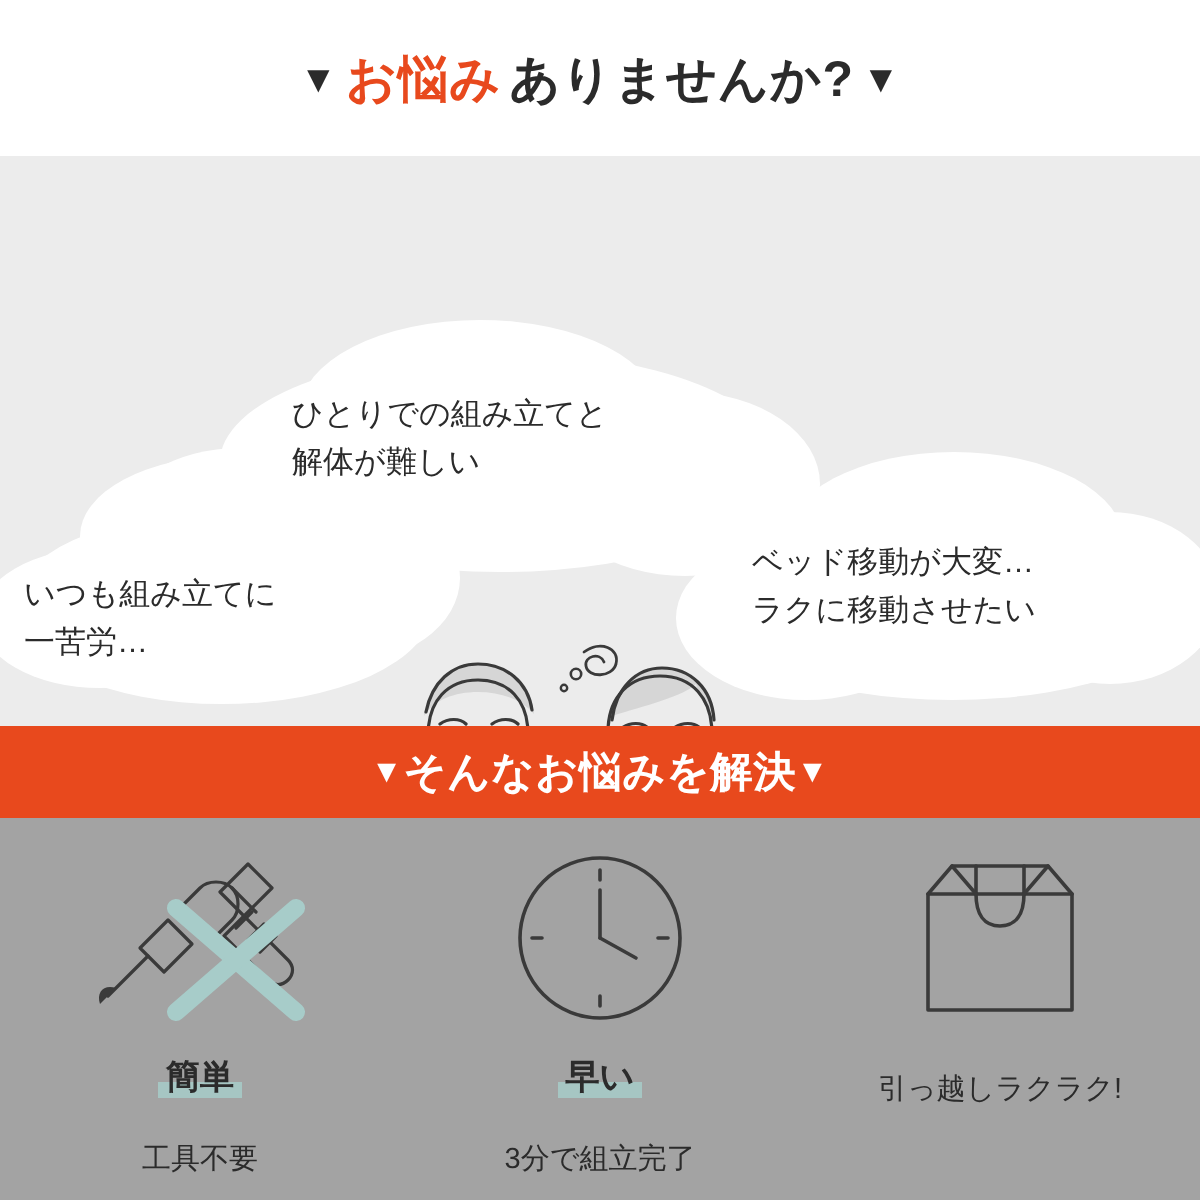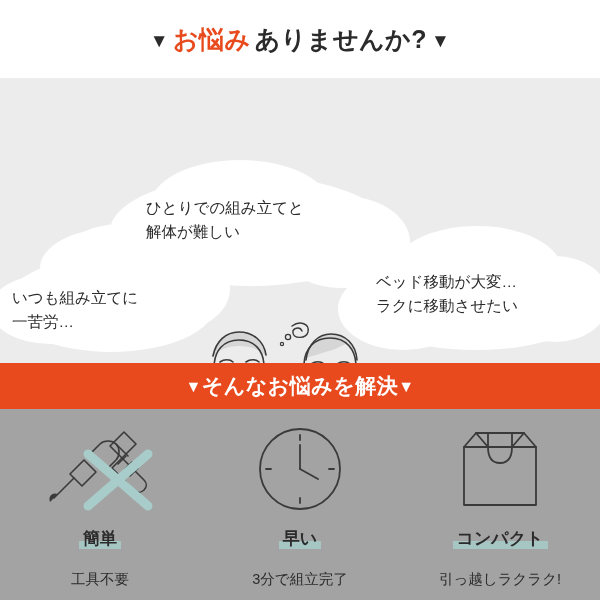--- a/index.html
+++ b/index.html
@@ -283,18 +283,17 @@
     <div class="feature">
       <div class="feature-icon">
         <svg width="100" height="92" viewBox="0 0 100 92" fill="none" stroke="#3a3a3a" stroke-width="1.8" stroke-linecap="round" stroke-linejoin="round">
           <path d="M14 24 h72 v58 h-72 z"></path>
           <path d="M14 24 l12 -14 h48 l12 14"></path>
           <path d="M38 24 v-14 M62 24 v-14"></path>
           <path d="M38 24 c0,10 4,16 12,16 c8,0 12,-6 12,-16"></path>
           <path d="M26 10 l12 14 M74 10 l-12 14"></path>
         </svg>
       </div>
-      <div class="feature-title">コンパクト</div>
       <div class="feature-sub">引っ越しラクラク!</div>
     </div>
 
   </div>
 </div>
 
 </body></html>

